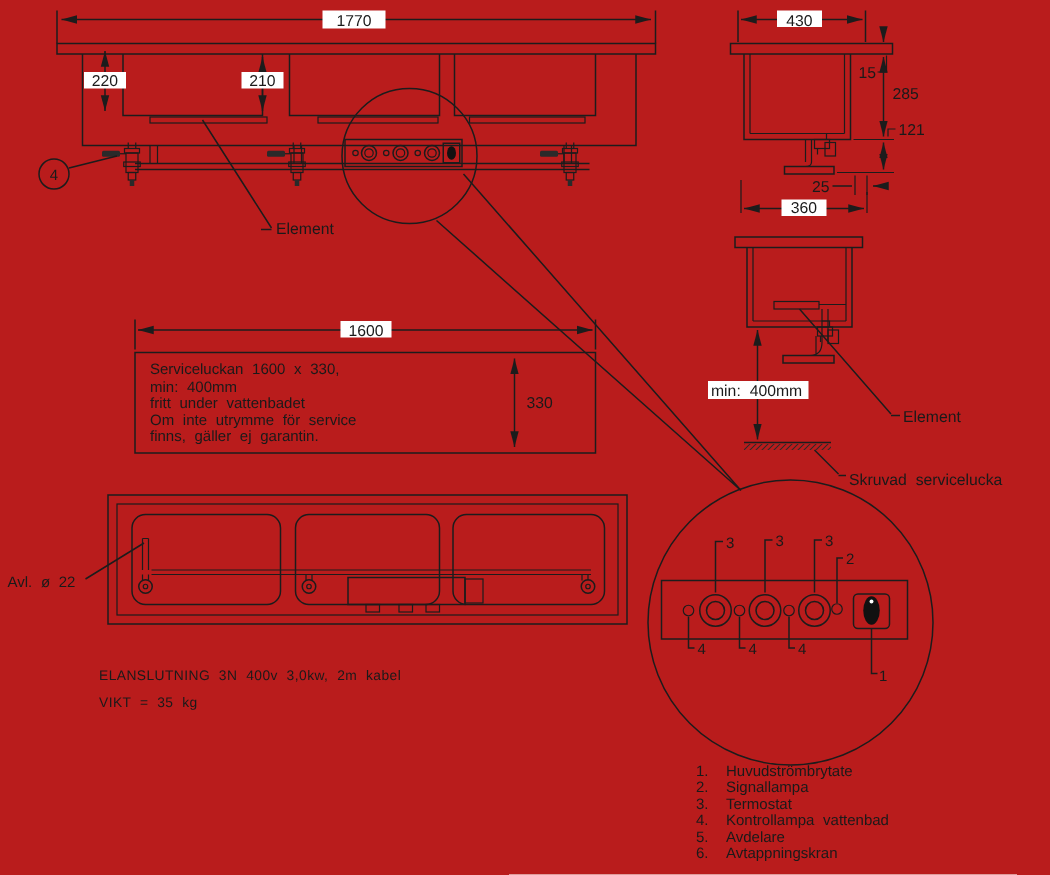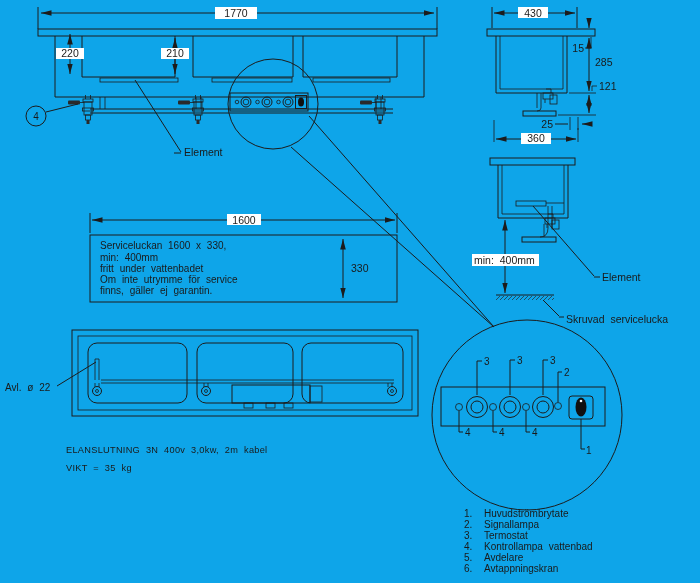--- a/index.html
+++ b/index.html
@@ -1,16 +1,16 @@
 <!DOCTYPE html>
 <html><head>
 <meta charset="utf-8">
 <style>
   html,body { margin:0; padding:0; background:#fff; }
-  #canvas { width:700px; height:583px; position:relative; background:#0ea5e9; overflow:hidden; }
+  #canvas { width:700px; height:583px; position:relative; background:#b91c1c; overflow:hidden; }
   svg { display:block; }
   text { font-family:"Liberation Sans", sans-serif; fill:#1a1a1a; }
   .d  { font-size:10.5px; }
   .lab{ font-size:10.5px; }
   .sm { font-size:10px; }
   .nt { font-size:9.2px; letter-spacing:0.3px; }
   .mid{ text-anchor:middle; }
   .end{ text-anchor:end; }
   .ws { word-spacing:3px; }
   .ln { stroke:#1c1c1c; stroke-width:1; fill:none; }

